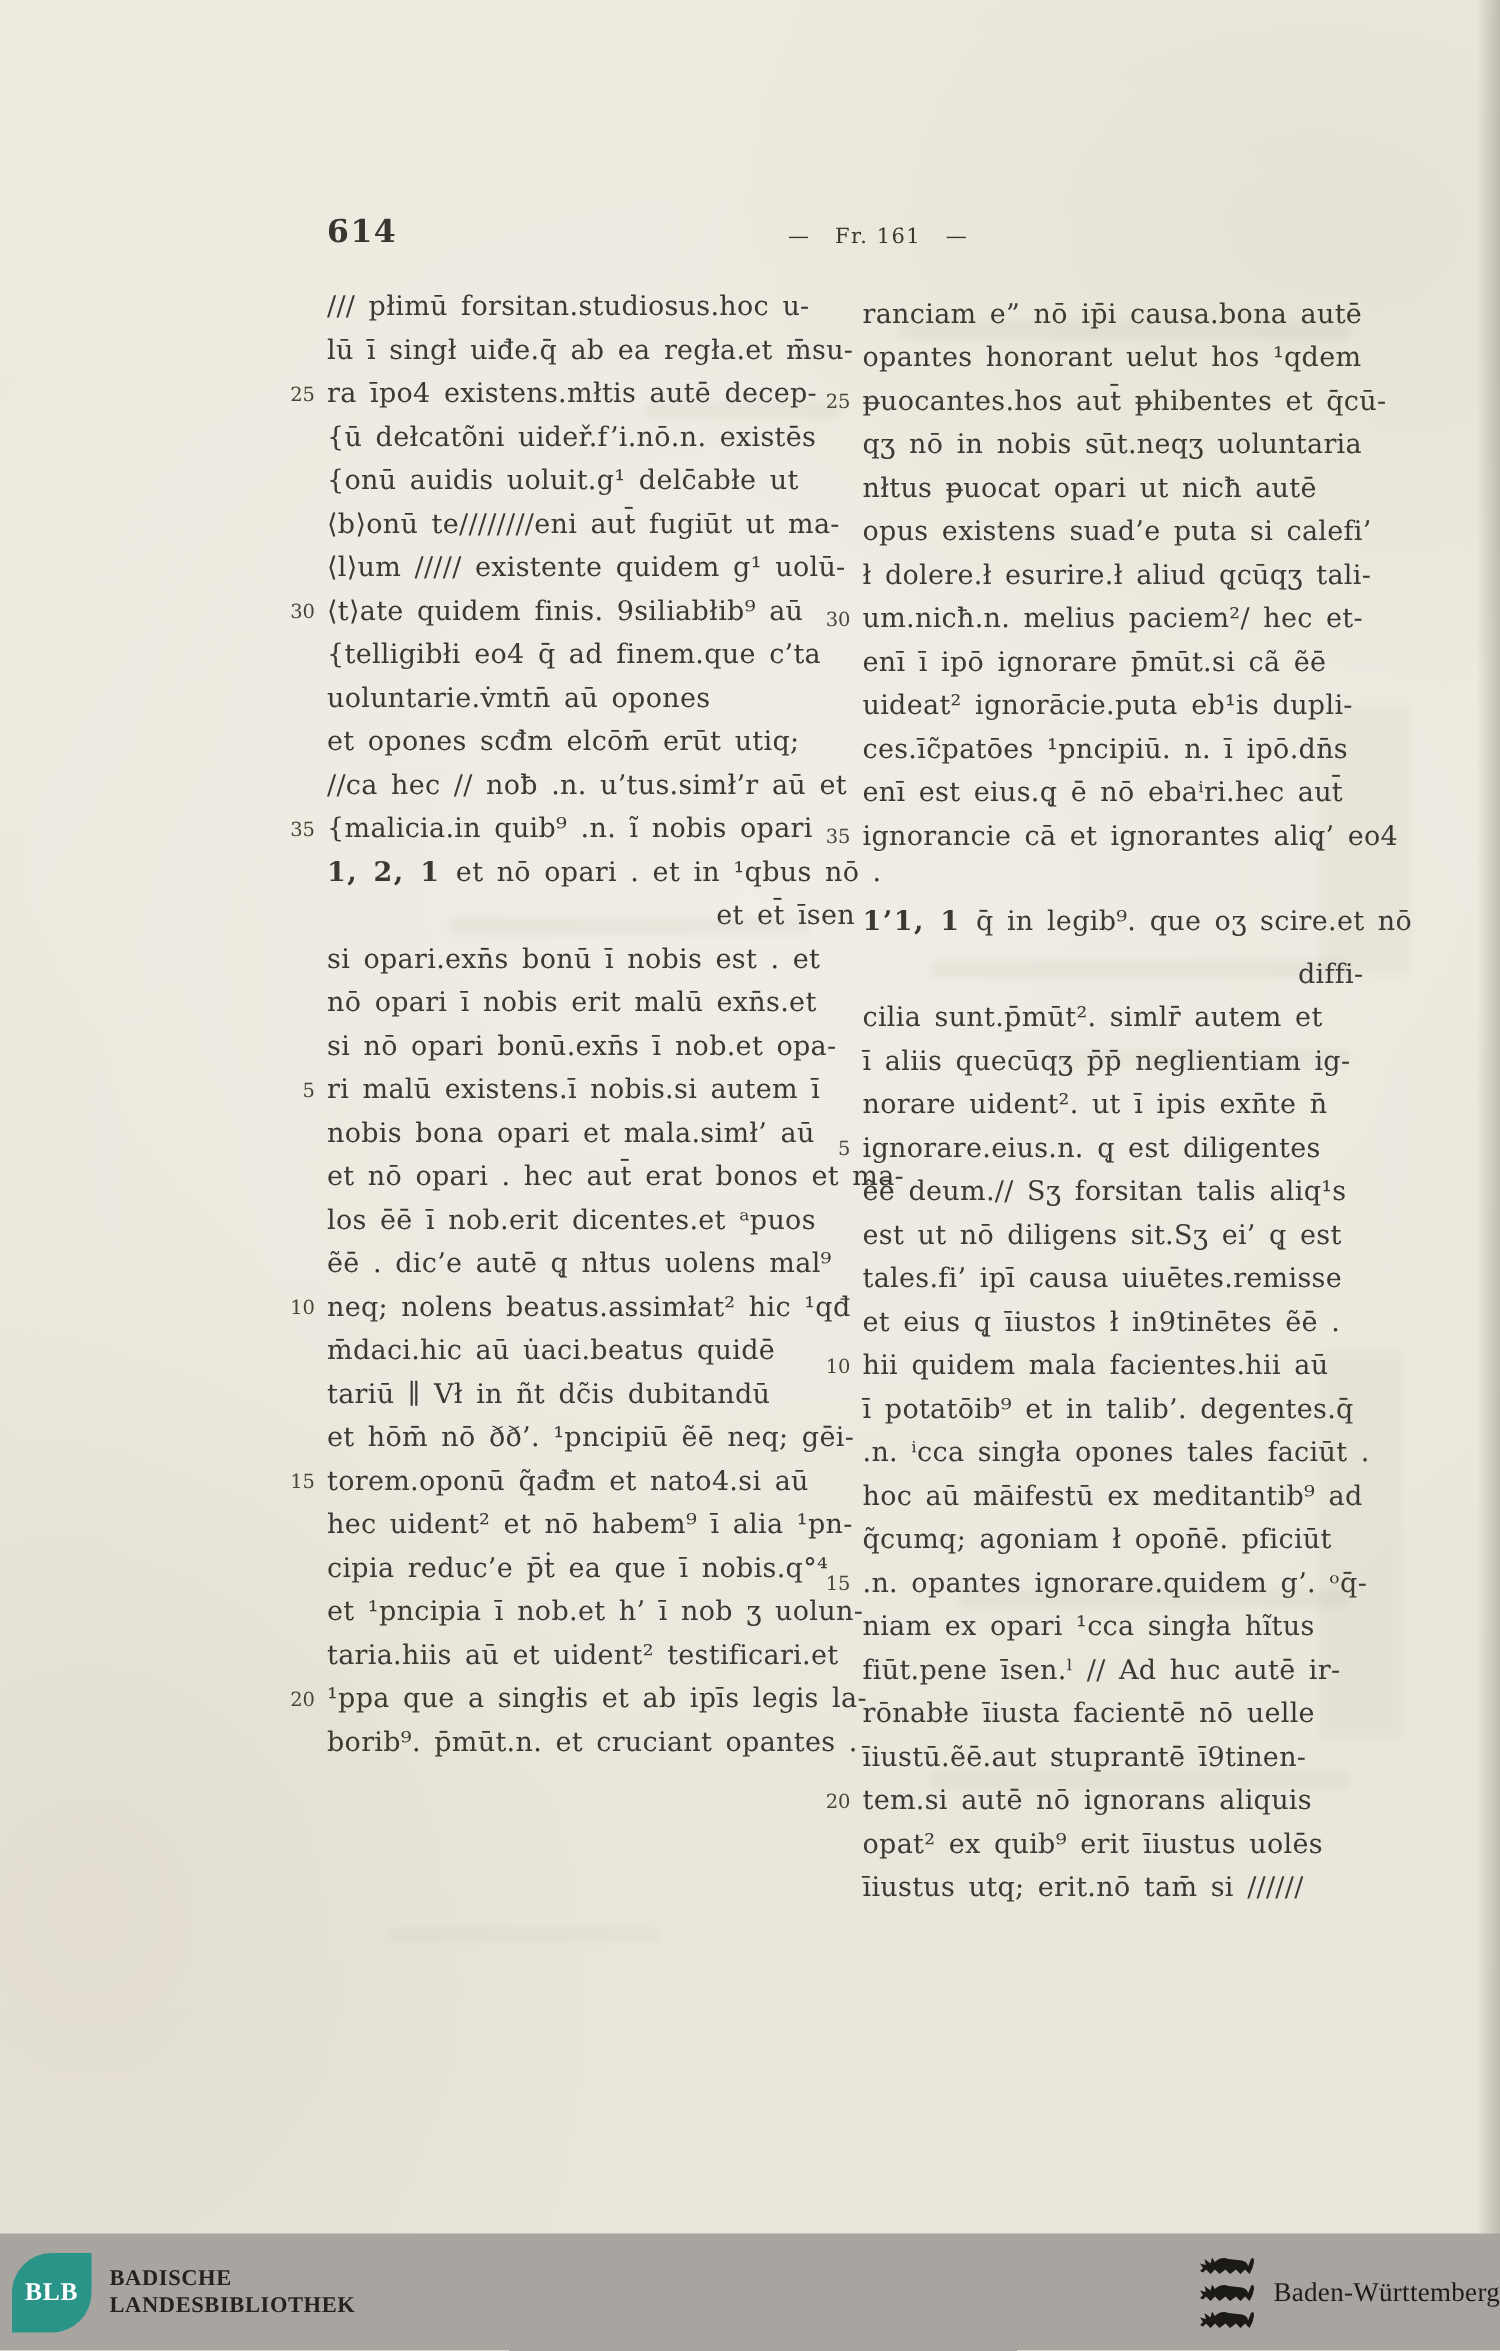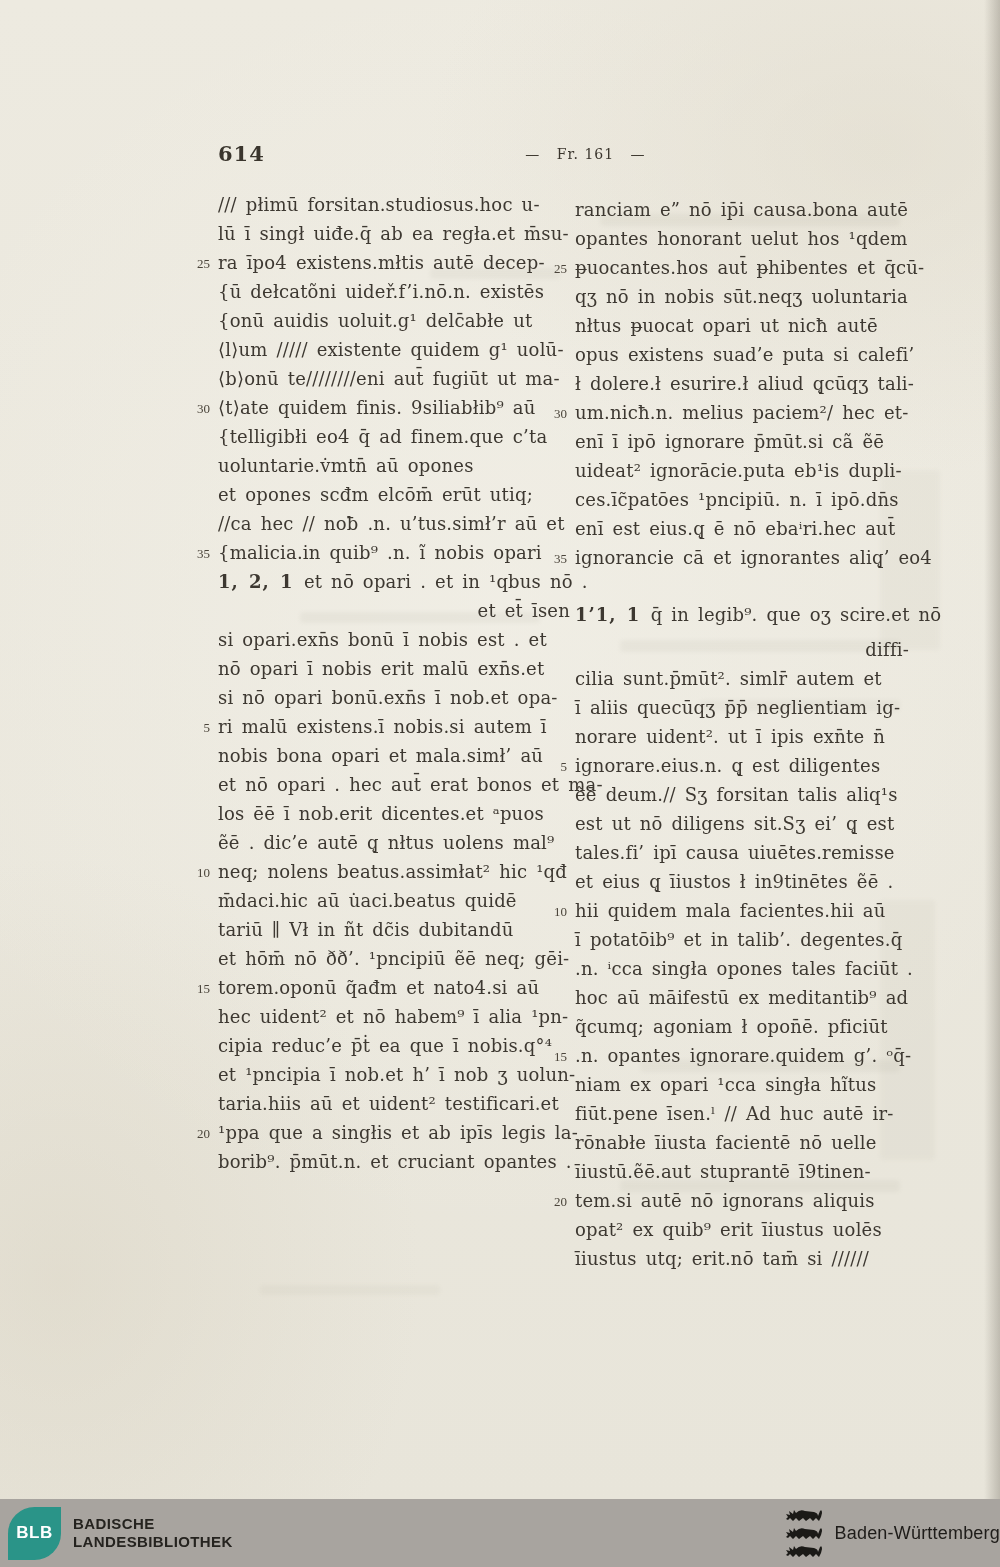--- a/index.html
+++ b/index.html
@@ -19,45 +19,45 @@
   }
   .edge-right{
     position:absolute;top:0;right:0;width:16px;bottom:63px;
     background:linear-gradient(to right, rgba(95,89,78,0), rgba(95,89,78,.30));
   }
   .ghost{position:absolute;background:#86836f;opacity:.07;filter:blur(2px);border-radius:4px;}
 
   
   .pg-header{
     position:absolute;top:141px;left:218px;width:688px;
-    display:flex;align-items:center;color:#3a352d;
+    display:flex;align-items:flex-end;color:#3a352d;
   }
   .pg-num{font-weight:bold;font-size:21px;letter-spacing:1px;}
   .pg-title{flex:1;text-align:center;font-size:14px;white-space:pre;letter-spacing:1px;}
 
   
   .col{position:absolute;color:#3d3831;font-size:18px;}
   .col-left {left:218px;top:190px;width:352px;}
   .col-right{left:575px;top:195px;width:334px;}
   .tl{
     position:relative;height:29px;line-height:29px;white-space:nowrap;
     letter-spacing:.2px;word-spacing:3px;
   }
   .tl.ar{text-align:right;}
   .ln{
     position:absolute;left:-36px;top:1px;width:28px;text-align:right;
-    font-size:13px;color:#4a443a;letter-spacing:0;word-spacing:0;font-family:Liberation Serif, serif;
+    font-size:13px;color:#4a443a;letter-spacing:0;word-spacing:0;
   }
   .lead{font-weight:bold;letter-spacing:1px;}
 
   
   .footer{
-    position:absolute;left:0;right:0;bottom:0;height:68px;
+    position:absolute;left:0;right:0;bottom:0;height:78px;
     background:#a8a49f;display:flex;align-items:center;
-    font-family:Liberation Sans, sans-serif;
+    font-family:Liberation Serif, serif;
   }
   .blb-logo{
     width:53px;height:53px;margin-left:8px;flex:0 0 auto;
     background:#2a9488;border-radius:50% 0 50% 0;
     display:flex;align-items:center;justify-content:center;
   }
   .blb-logo span{color:#fff;font-weight:bold;font-size:17px;letter-spacing:.5px;}
   .lib-name{margin-left:12px;color:#25231f;font-weight:bold;font-size:15px;line-height:18px;letter-spacing:.4px;}
   .state-group{margin-left:auto;display:flex;align-items:center;gap:11px;}
   .state-group svg{display:block;}
@@ -83,22 +83,22 @@
   <span class="pg-num">614</span>
   <span class="pg-title">—   Fr. 161   —</span>
 </div>
 
 <div class="col col-left" id="col-left">
     <div class="tl">/// płimū forsitan.studiosus.hoc u-</div>
     <div class="tl">lū ī singł uiđe.q̄ ab ea regła.et m̄su-</div>
     <div class="tl"><span class="ln">25</span>ra īpo4 existens.młtis autē decep-</div>
     <div class="tl">{ū dełcatõni uideř.f’i.nō.n. existēs</div>
     <div class="tl">{onū auidis uoluit.g¹ delc̄abłe ut</div>
+    <div class="tl">⟨b⟩onū te////////eni aut̄ fugiūt ut ma-</div>
     <div class="tl">⟨l⟩um ///// existente quidem g¹ uolū-</div>
-    <div class="tl">⟨b⟩onū te////////eni aut̄ fugiūt ut ma-</div>
     <div class="tl"><span class="ln">30</span>⟨t⟩ate quidem finis. 9siliabłib⁹ aū</div>
     <div class="tl">{telligibłi eo4 q̄ ad finem.que c’ta</div>
     <div class="tl">uoluntarie.v̇mtn̄ aū opones</div>
     <div class="tl">et opones scđm elcōm̄ erūt utiq;</div>
     <div class="tl">//ca hec // noƀ .n. u’tus.simł’r aū et</div>
     <div class="tl"><span class="ln">35</span>{malicia.in quib⁹ .n. ĩ nobis opari</div>
     <div class="tl"><b class="lead">1, 2, 1 </b>et nō opari . et in ¹qbus nō .</div>
     <div class="tl ar">et et̄ īsen</div>
     <div class="tl">si opari.exn̄s bonū ī nobis est . et</div>
     <div class="tl">nō opari ī nobis erit malū exn̄s.et</div>

